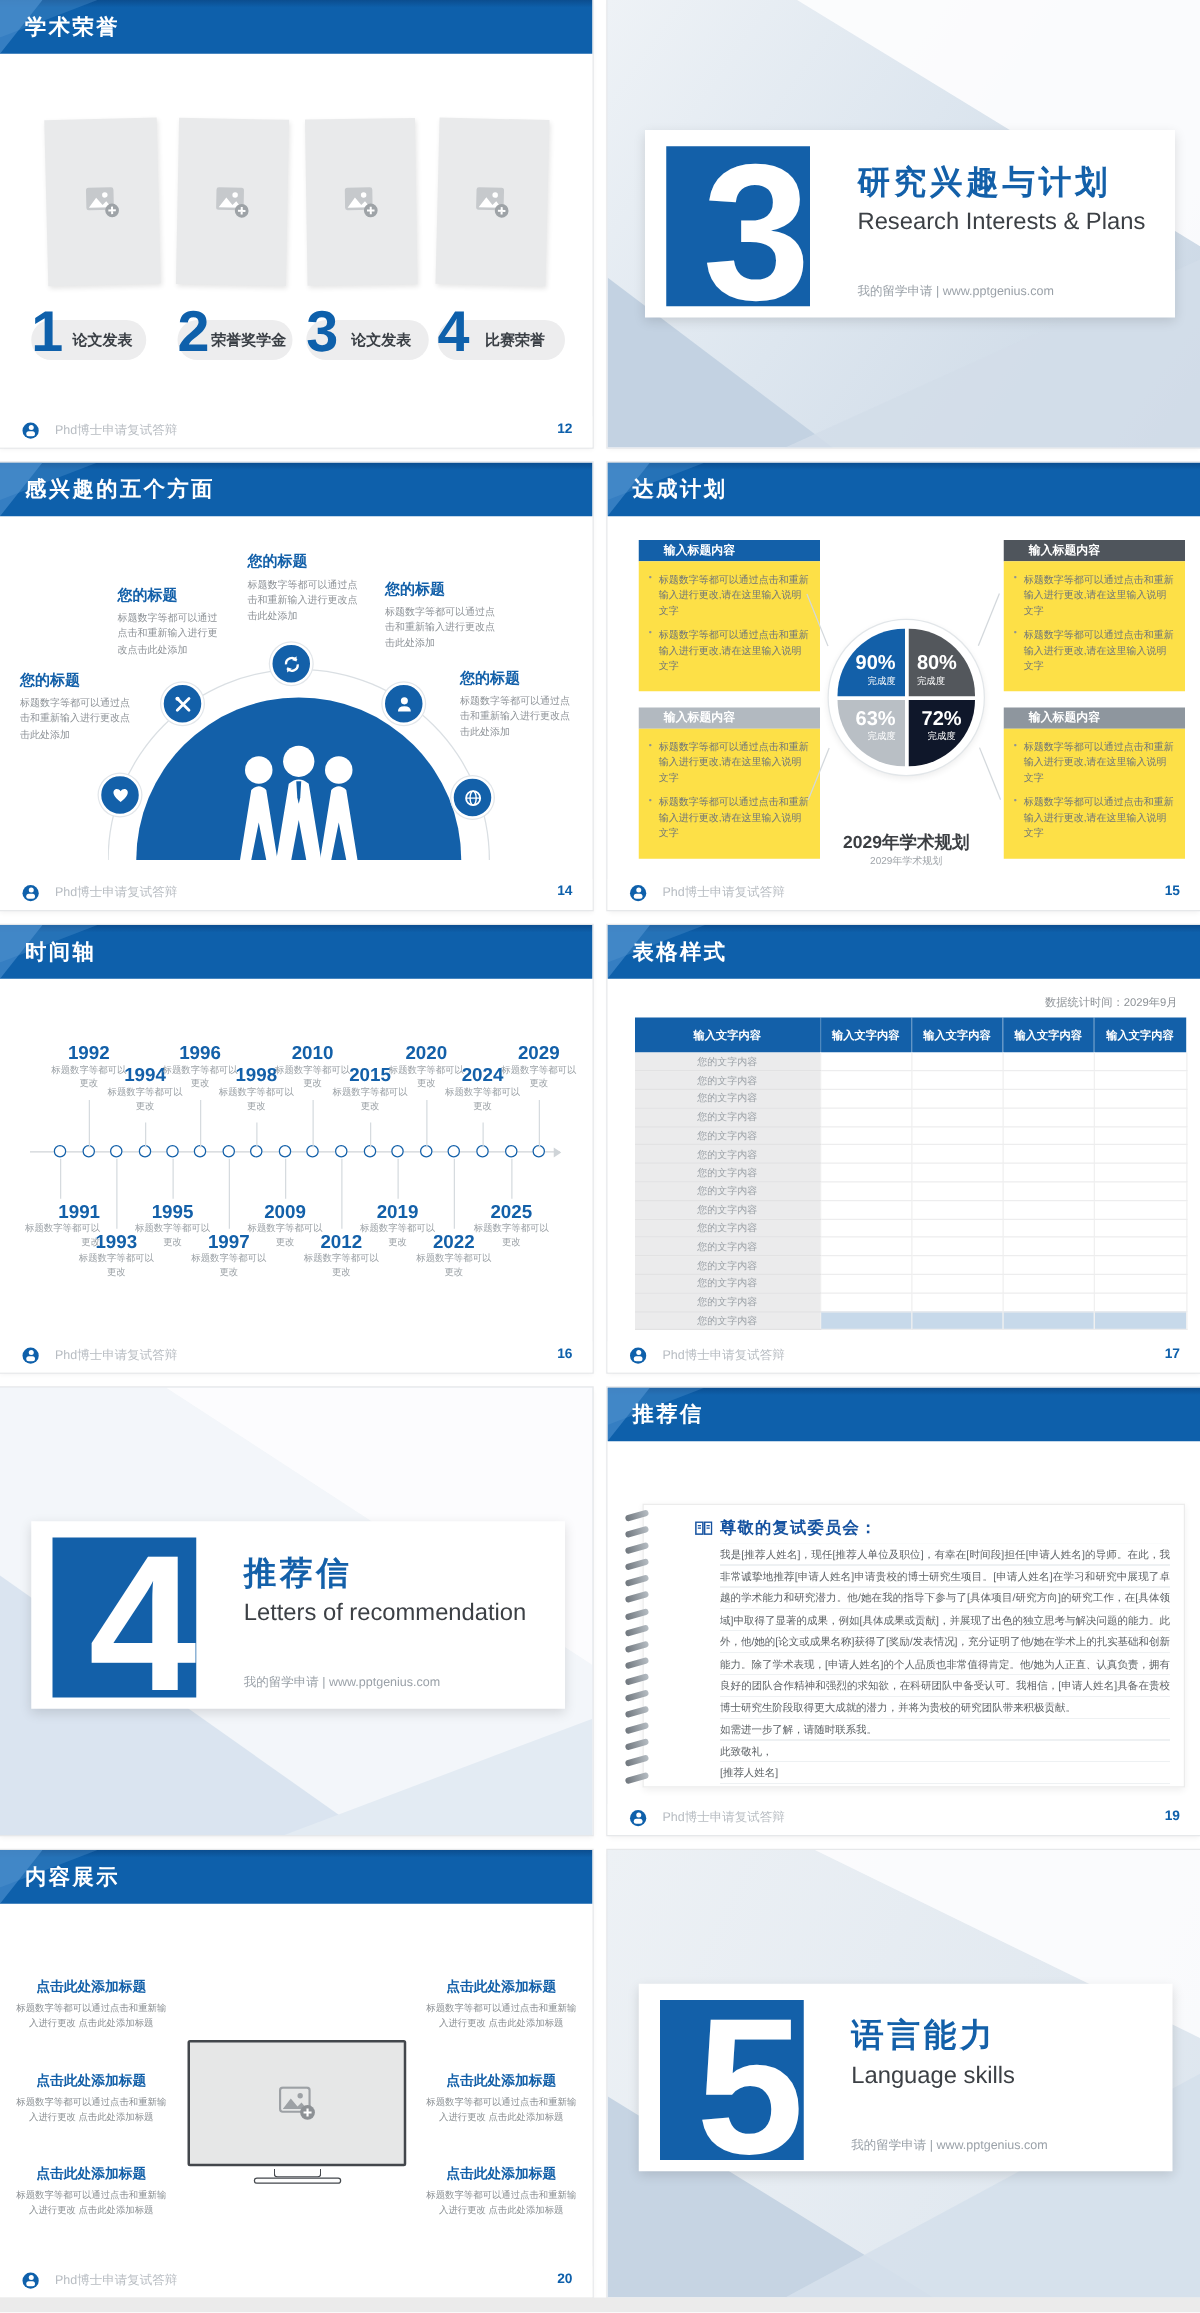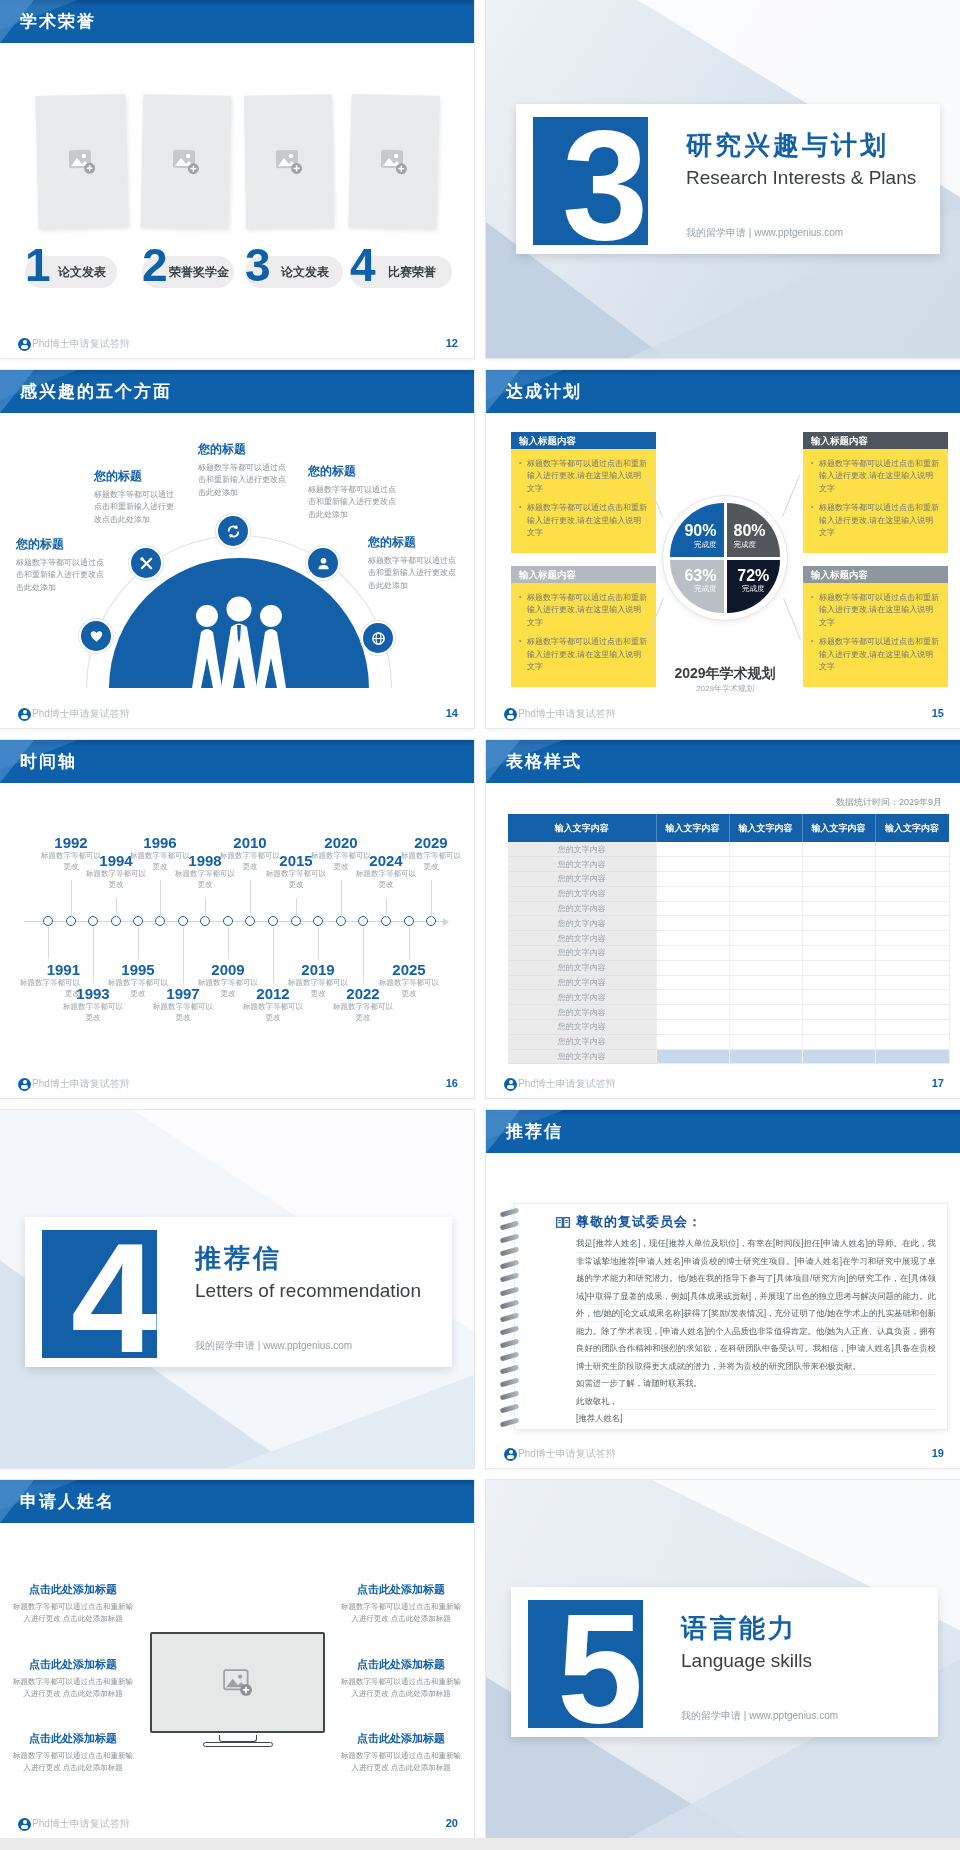--- a/index.html
+++ b/index.html
@@ -11,21 +11,21 @@
   
   .chead { position:absolute; top:0; left:0; right:0; height:43px;
            background:linear-gradient(180deg,#0b4d8f 0px,#0e60ab 6px,#0e60ab 100%); }
   .acc1 { position:absolute; left:0; top:0; width:60px; height:43px; background:#4388c9; opacity:.75;
           clip-path:polygon(0 0,34px 0,0 43px); }
   .acc2 { position:absolute; left:0; top:0; width:90px; height:43px; background:#5d9ad4; opacity:.30;
           clip-path:polygon(0 0,78px 0,0 30px); }
   .chead .t { position:relative; color:#fff; font-size:17px; font-weight:bold; line-height:43px; padding-left:20px; letter-spacing:2px; }
 
   .cfoot { position:absolute; left:0; right:0; bottom:0; height:25px; background:#fff; }
-  .brand { position:absolute; left:18px; top:4px; font-size:10px; color:#b7bcc2; display:flex; align-items:center; gap:1px; }
+  .brand { position:absolute; left:18px; top:4px; font-size:10px; color:#b7bcc2; display:flex; align-items:center; gap:13px; }
   .logo { width:13px; height:13px; border-radius:50%; background:#0e60ab; position:relative; flex:0 0 13px; }
   .logo::after { content:""; position:absolute; left:4.5px; top:2.5px; width:4px; height:4px; border-radius:50%; background:#fff; }
   .logo::before { content:""; position:absolute; left:3px; top:7.5px; width:7px; height:3.5px; border-radius:2px; background:#fff; }
   .pagenum { position:absolute; right:16px; top:4px; font-size:11px; font-weight:bold; color:#0e60ab; }
 
   
   .photo { position:absolute; top:95px; width:90px; height:133px; background:#e9eaeb; box-shadow:1px 2px 4px rgba(0,0,0,.10);
            display:flex; align-items:center; justify-content:center; }
   .honor { position:absolute; top:248px; height:42px; }
   .pill { position:absolute; left:0; right:0; top:8px; height:32px; border-radius:16px; background:#ededee; }
@@ -51,21 +51,21 @@
   .semi { position:absolute; left:109px; top:188px; width:260px; height:130px; background:#1360a9; border-radius:130px 130px 0 0;
           display:flex; align-items:flex-end; justify-content:center; overflow:hidden; }
   .icircle { position:absolute; width:34px; height:34px; border-radius:50%; background:#1360a9; border:2px solid #fff;
              box-shadow:0 0 0 1px #e2e6ea; display:flex; align-items:center; justify-content:center; }
   .asp { position:absolute; }
   .at { font-size:12px; font-weight:bold; color:#1360a9; margin-bottom:4px; }
   .ab { font-size:8px; color:#8d9297; line-height:1.55; }
 
   
   .pbox { position:absolute; width:145px; }
-  .phead { height:17px; line-height:17px; font-size:9.5px; font-weight:bold; color:#fff; padding-left:8px; }
+  .phead { height:17px; line-height:17px; font-size:9.5px; font-weight:bold; color:#fff; padding-left:20px; }
   .pbody { background:#fde047; padding:9px 8px 6px 8px; min-height:104px; }
   .bu { position:relative; font-size:8px; color:#6e747a; line-height:1.55; padding-left:8px; margin-bottom:7px; }
   .bu::before { content:"•"; position:absolute; left:0; top:0; color:#8d9297; font-size:7px; }
   .h-blue { background:#1360a9; } .h-dark { background:#4f555c; } .h-lgray { background:#b2b9c0; } .h-mgray { background:#8e969e; }
   .bigcirc { position:absolute; left:176px; top:125px; width:126px; height:126px; border-radius:50%; background:#fff;
              border:1px solid #e2e6e9; box-shadow:0 2px 5px rgba(0,0,0,.07); }
   .quads { position:absolute; left:7px; top:7px; width:110px; height:110px; display:grid;
            grid-template-columns:1fr 1fr; grid-template-rows:1fr 1fr; gap:3px; }
   .q { display:flex; flex-direction:column; padding:7px; }
   .q1 { border-radius:100% 0 0 0; background:#1360a9; align-items:flex-end; justify-content:flex-end; }
@@ -692,21 +692,21 @@
         <span>Phd博士申请复试答辩</span>
       </div>
     <div class="pagenum">19</div>
   </div>
 </div>
 
 <div class="slide" style="left:0;top:1480px;">
   <div class="chead">
     <div class="acc1"></div>
     <div class="acc2"></div>
-    <div class="t">申请人姓名</div>
+    <div class="t">内容展示</div>
   </div>
   <div class="tv">
     <svg width="30" height="28" viewBox="0 0 28 26">
         <rect x="1" y="1" width="22" height="18" rx="2" fill="none" stroke="#9da1a5" stroke-width="1.6"></rect>
         <circle cx="16" cy="7" r="2" fill="#9da1a5"></circle>
         <path d="M3 17 L9 9 L14 15 L17 12 L21 17 Z" fill="#9da1a5"></path>
         <circle cx="21.5" cy="19.5" r="5.5" fill="#8d9195"></circle>
         <path d="M21.5 16.5v6M18.5 19.5h6" stroke="#fff" stroke-width="1.6"></path>
       </svg>
   </div>

